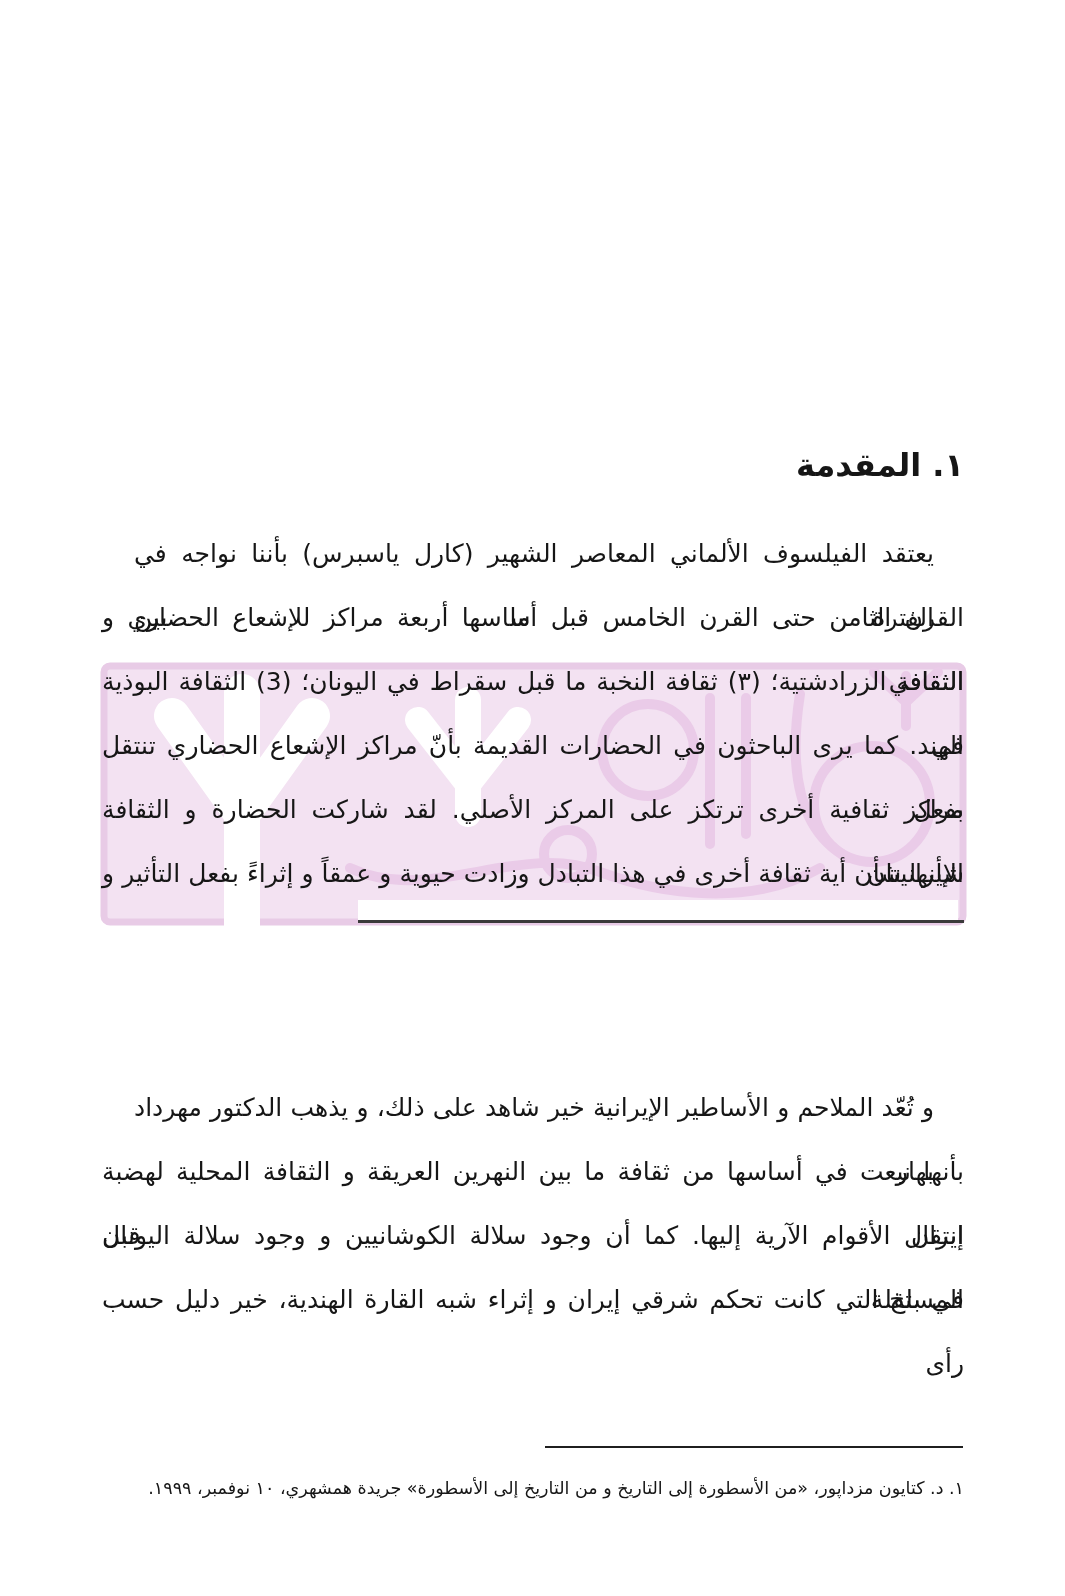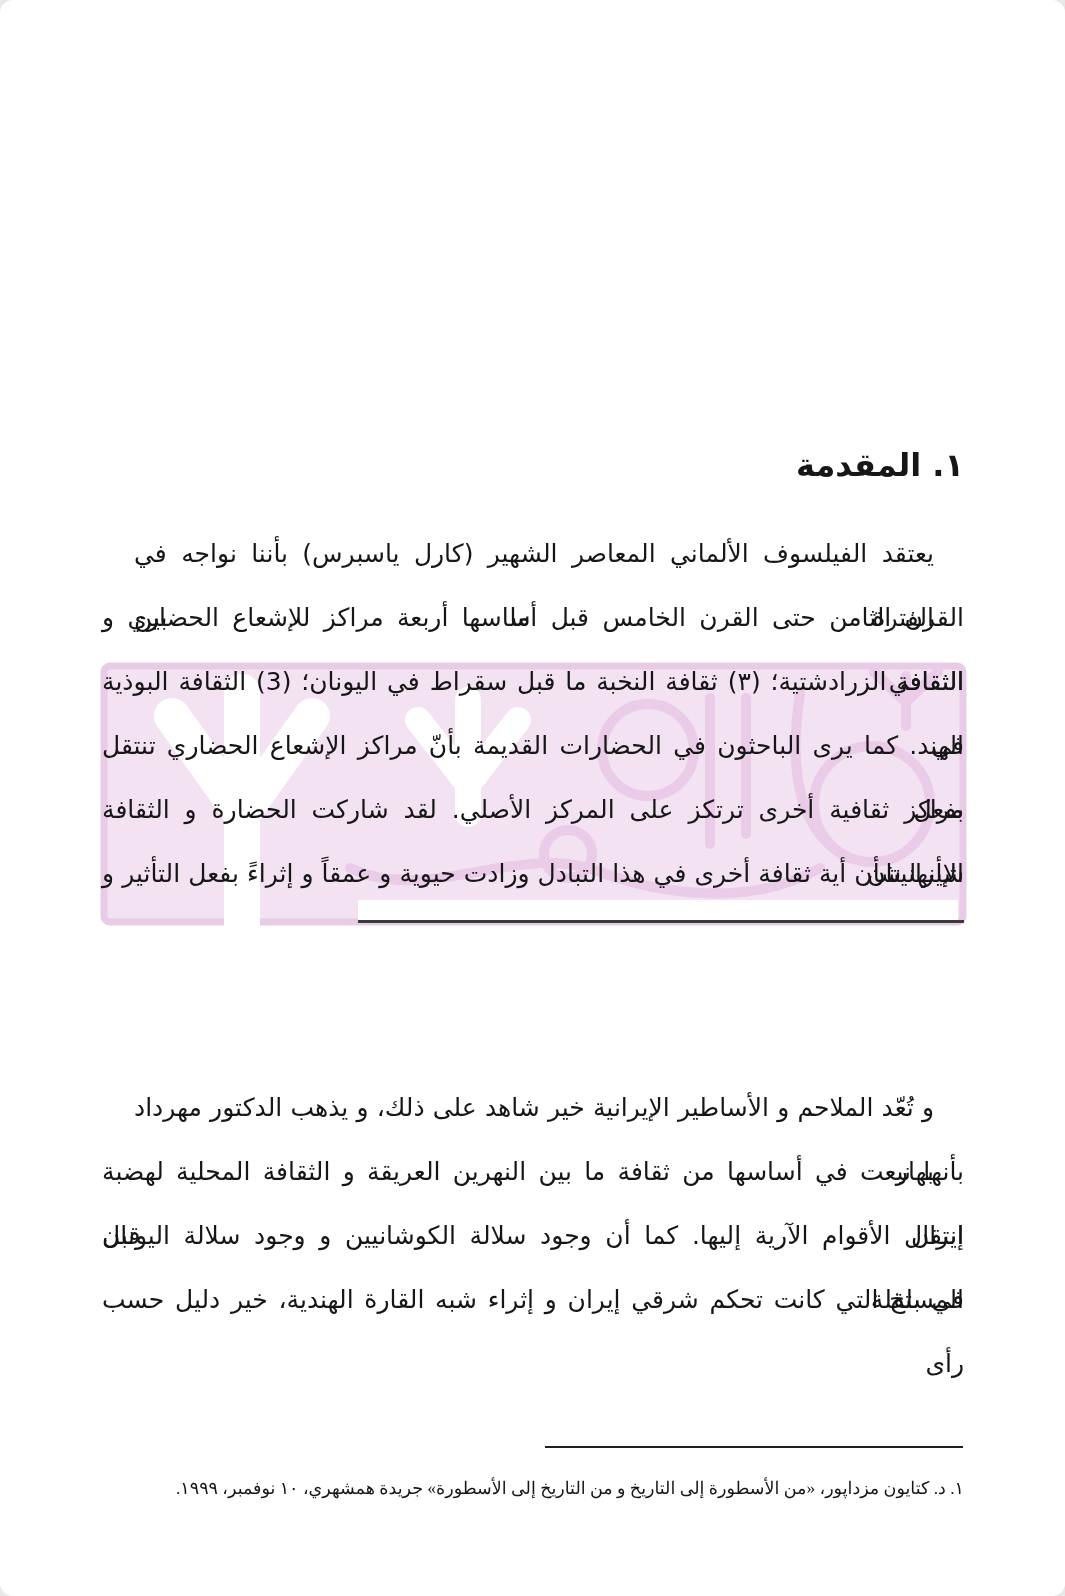--- a/index.html
+++ b/index.html
@@ -4,21 +4,20 @@
 <style>
   html,body{margin:0;padding:0;background:#e8e8e8;}
   .page{
     position:relative;
     width:1065px;height:1596px;
     margin:0 auto;
     background:#ffffff;
     overflow:hidden;
     font-family:"DejaVu Sans",sans-serif;
     color:#161616;
-    border-radius:13px;
   }
   
   .watermark{
     position:absolute;left:100px;top:662px;width:867px;height:268px;
     z-index:1;
   }
   
   .heading{
     position:absolute;right:101px;top:437px;width:862px;
     direction:rtl;text-align:right;
@@ -47,21 +46,20 @@
   
   .fn-rule{
     position:absolute;left:545px;top:1446px;width:418px;height:2px;
     background:#1f1f1f;z-index:2;
   }
   .footnote{
     position:absolute;right:101px;top:1474px;width:770px;
     direction:rtl;text-align:right;white-space:nowrap;
     font-size:17.5px;line-height:28px;
     z-index:2;
-    font-family:Liberation Serif, serif;
   }
 </style>
 </head>
 <body>
 
 <div class="page">
 
   <svg class="watermark" viewBox="0 0 867 268" xmlns="http://www.w3.org/2000/svg" aria-hidden="true">
     <rect x="4" y="4" width="859" height="256" rx="6" fill="#f3e2f2" stroke="#e8cbe6" stroke-width="7"></rect>
 

